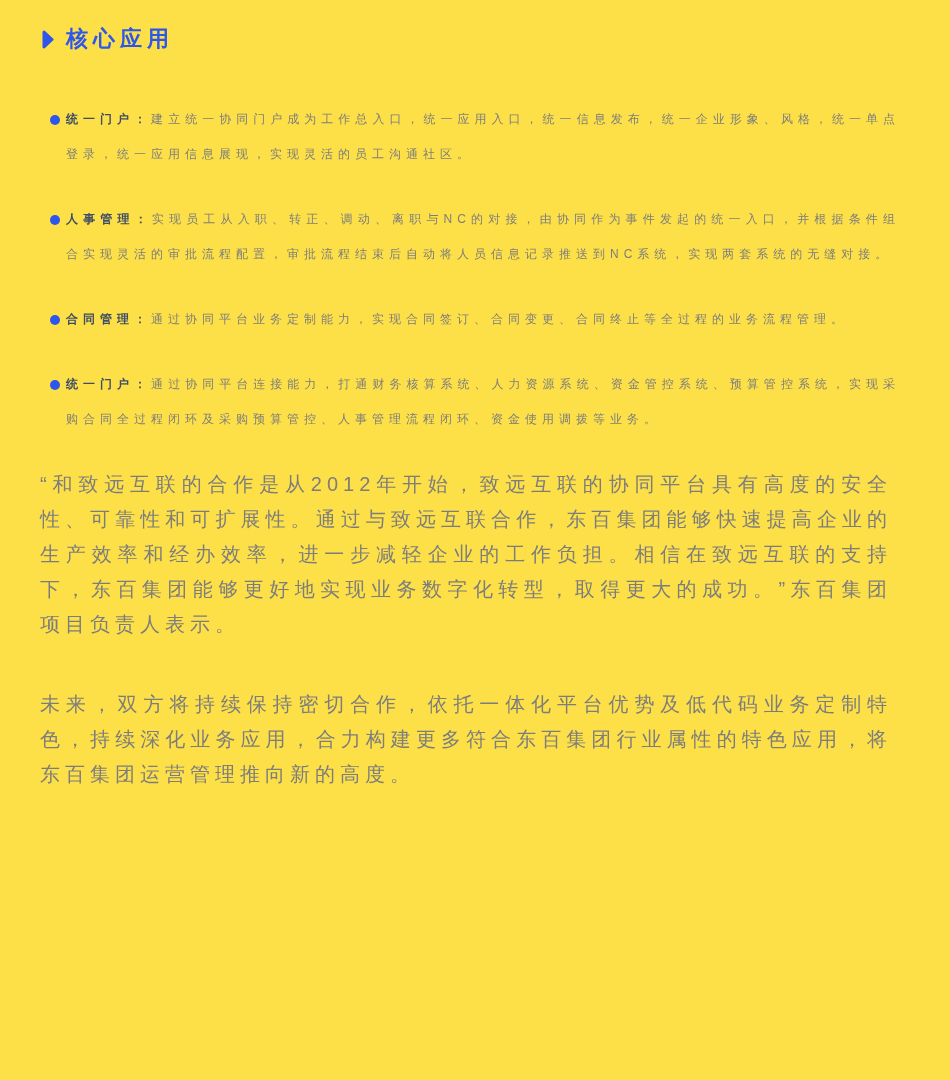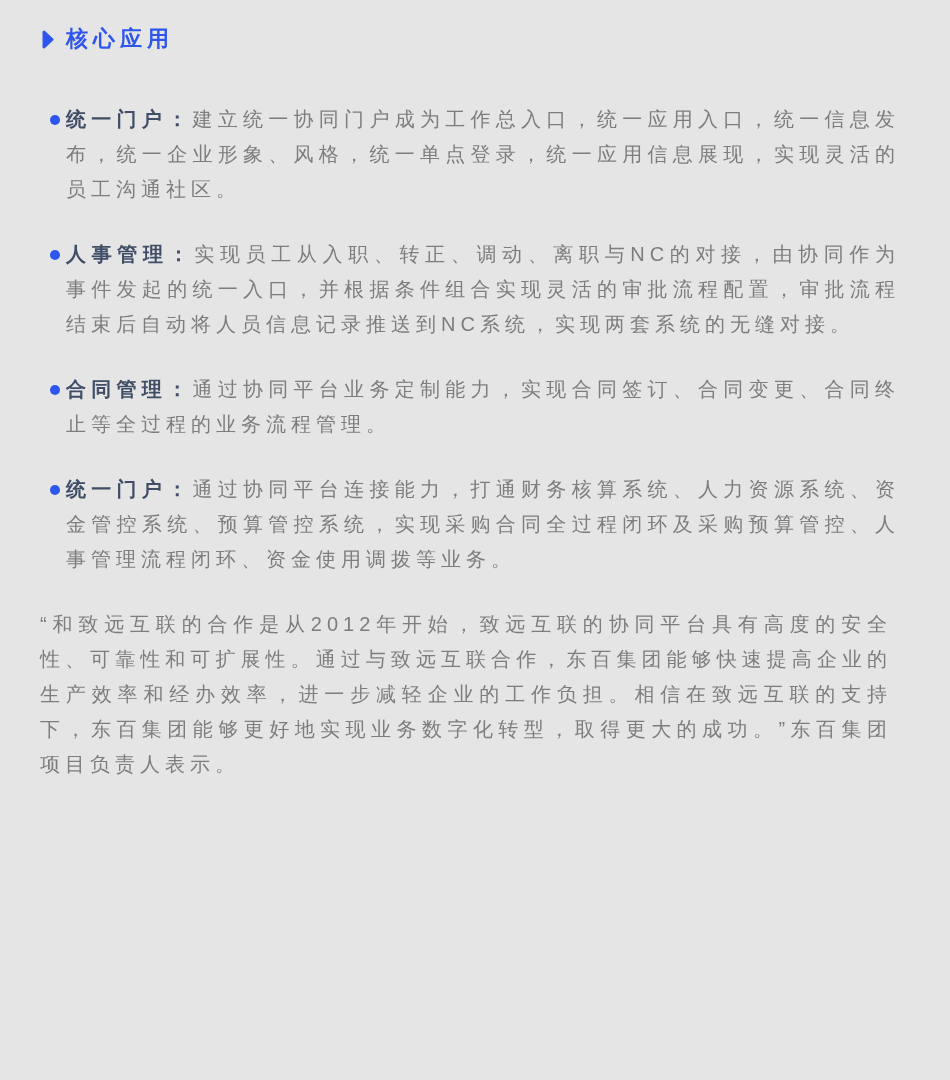--- a/index.html
+++ b/index.html
@@ -10,21 +10,21 @@
   body {
     width: 950px;
     height: 1080px;
     overflow: hidden;
     font-family: "Liberation Sans", "DejaVu Sans", sans-serif;
     -webkit-font-smoothing: antialiased;
   }
   .page {
     width: 950px;
     height: 1080px;
-    background: #e5e5e5;
+    background: #fde047;
     box-sizing: border-box;
     padding-top: 27px;
   }
   
   .section-heading {
     display: flex;
     align-items: center;
     margin-left: 42px;
     height: 24px;
   }
@@ -44,21 +44,21 @@
   }
   
   .feature-list {
     list-style: none;
     margin: 51px 0 0 0;
     padding: 0 50px 0 66px;
   }
   .feature-list li {
     position: relative;
     margin: 0 0 30px 0;
-    font-size: 20px;
+    font-size: 12px;
     line-height: 35px;
     letter-spacing: 5px;
     color: #7d7d7d;
     text-align: justify;
     text-justify: inter-character;
   }
   .bullet-dot {
     position: absolute;
     left: -16px;
     top: 13px;
@@ -107,15 +107,16 @@
     <li>
       <span class="bullet-dot"></span><span class="feature-label">合同管理：</span><span class="feature-text">通过协同平台业务定制能力，实现合同签订、合同变更、合同终止等全过程的业务流程管理。</span>
     </li>
     <li>
       <span class="bullet-dot"></span><span class="feature-label">统一门户：</span><span class="feature-text">通过协同平台连接能力，打通财务核算系统、人力资源系统、资金管控系统、预算管控系统，实现采购合同全过程闭环及采购预算管控、人事管理流程闭环、资金使用调拨等业务。</span>
     </li>
   </ul>
 
   <div class="body-paragraphs">
     <p>“和致远互联的合作是从2012年开始，致远互联的协同平台具有高度的安全性、可靠性和可扩展性。通过与致远互联合作，东百集团能够快速提高企业的生产效率和经办效率，进一步减轻企业的工作负担。相信在致远互联的支持下，东百集团能够更好地实现业务数字化转型，取得更大的成功。”东百集团项目负责人表示。</p>
+    <p>未来，双方将持续保持密切合作，依托一体化平台优势及低代码业务定制特色，持续深化业务应用，合力构建更多符合东百集团行业属性的特色应用，将东百集团运营管理推向新的高度。</p>
   </div>
 
 </div>
 
 </body></html>

